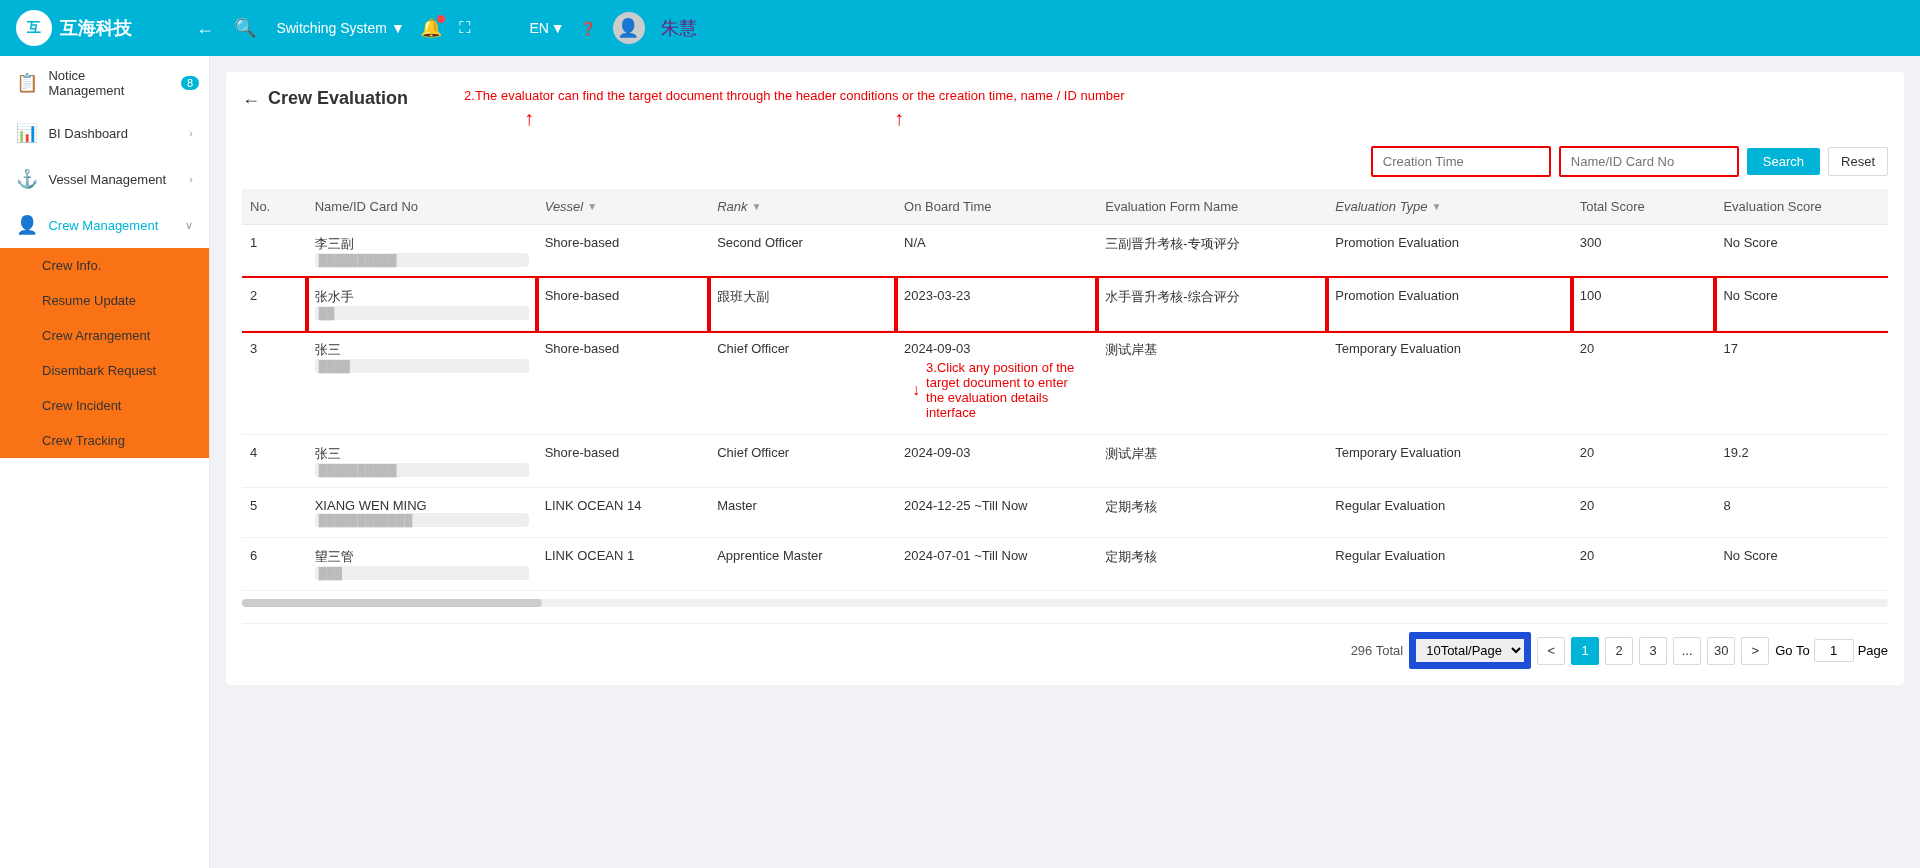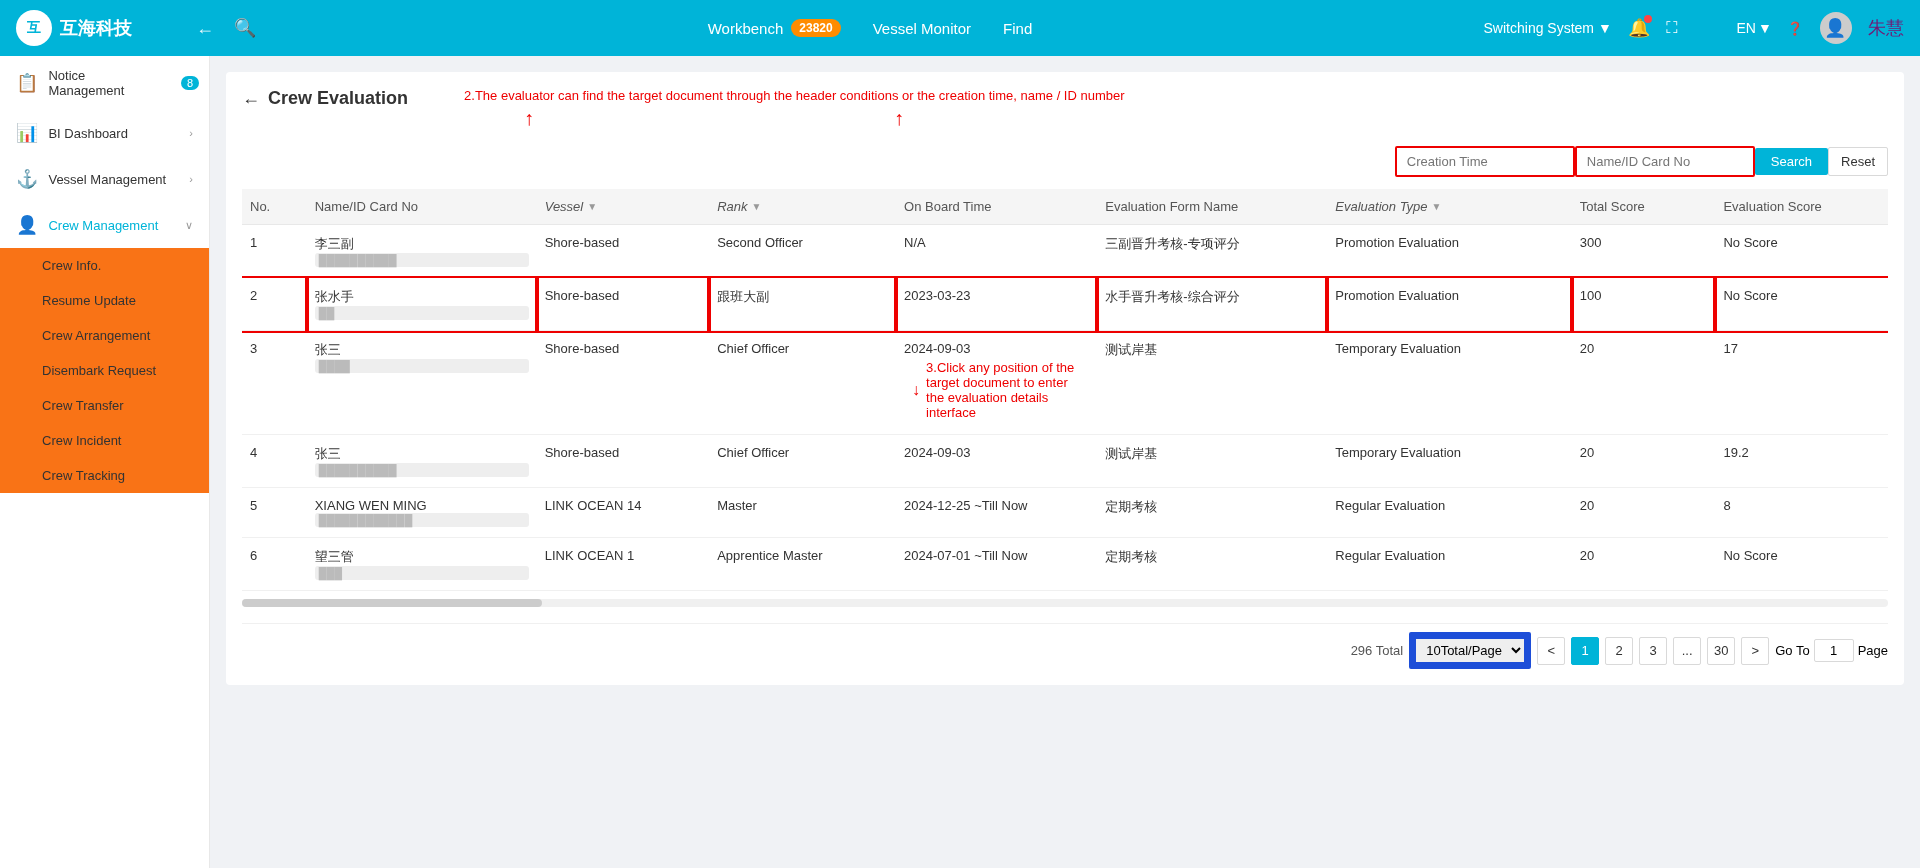--- a/index.html
+++ b/index.html
@@ -49,21 +49,21 @@
       background: #f0f2f5; overflow-y: auto;
     }
     .content-card { background: white; border-radius: 4px; padding: 16px; }
 
     
     .page-header { display: flex; align-items: flex-start; margin-bottom: 16px; gap: 16px; }
     .page-back { display: flex; align-items: center; gap: 8px; font-size: 18px; font-weight: bold; color: #333; white-space: nowrap; }
     .back-arrow { font-size: 18px; cursor: pointer; }
 
     
-    .filter-row { display: flex; justify-content: flex-end; align-items: center; margin-bottom: 12px; }
+    .filter-row { display: flex; justify-content: flex-end; align-items: center; gap: 8px; margin-bottom: 12px; }
     .filter-input { border: 1px solid #d9d9d9; padding: 6px 10px; border-radius: 2px; font-size: 13px; color: #333; outline: none; width: 180px; }
     .filter-input.highlight { border: 2px solid #e00; }
     .btn-search { background: #00b4d8; color: white; border: none; padding: 6px 16px; border-radius: 2px; cursor: pointer; font-size: 13px; }
     .btn-reset { background: white; color: #333; border: 1px solid #d9d9d9; padding: 6px 12px; border-radius: 2px; cursor: pointer; font-size: 13px; }
 
     
     .data-table { width: 100%; border-collapse: collapse; table-layout: fixed; }
     .data-table th {
       background: #f5f5f5; padding: 10px 8px; text-align: left; font-weight: 500;
       font-size: 13px; color: #555; border-bottom: 1px solid #e8e8e8;
@@ -111,28 +111,20 @@
 
 <nav class="top-nav">
   <div class="logo-area">
     <div class="logo-circle">
       <span>互</span>
     </div>
     <span>互海科技</span>
   </div>
   <span class="nav-icon">←</span>
   <span class="nav-icon">🔍</span>
-  <div class="nav-center">
-    <div class="nav-item workbench">
-      <span>Workbench</span>
-      <span class="badge">23820</span>
-    </div>
-    <span class="nav-item">Vessel Monitor</span>
-    <span class="nav-item">Find</span>
-  </div>
   <div class="nav-right">
     <div class="switch-sys">
       <span>Switching System</span>
       <span>▼</span>
     </div>
     <div class="bell-icon">
       🔔
       <span class="bell-dot"></span>
     </div>
     <span style="font-size:16px;">⛶</span>
@@ -170,21 +162,20 @@
   <div class="sidebar-item active">
     <span class="s-icon">👤</span>
     <span>Crew Management</span>
     <span class="sidebar-chevron">∨</span>
   </div>
   <div class="sidebar-sub">
     <div class="sidebar-sub-item">Crew Info.</div>
     <div class="sidebar-sub-item">Resume Update</div>
     <div class="sidebar-sub-item">Crew Arrangement</div>
     <div class="sidebar-sub-item">Disembark Request</div>
-    <div class="sidebar-sub-item">Crew Transfer</div>
     <div class="sidebar-sub-item">Crew Incident</div>
     <div class="sidebar-sub-item">Crew Tracking</div>
   </div>
 </aside>
 
 <main class="main-content">
   <div class="content-card">
 
     <div class="page-header">
       <div class="page-back">

